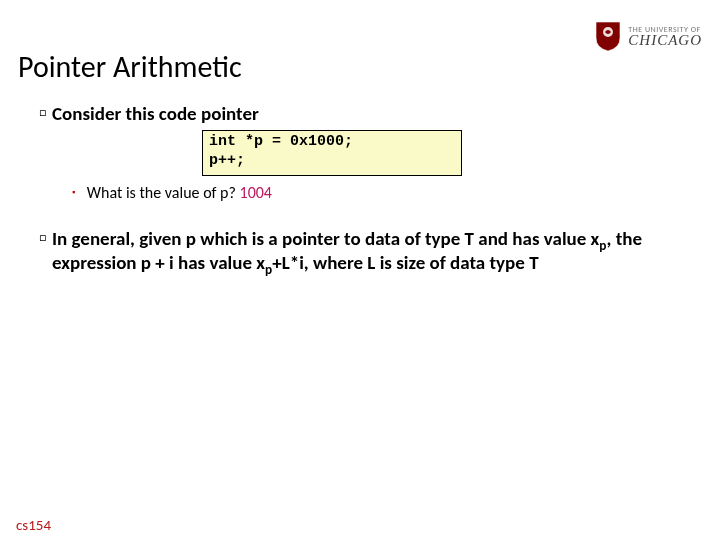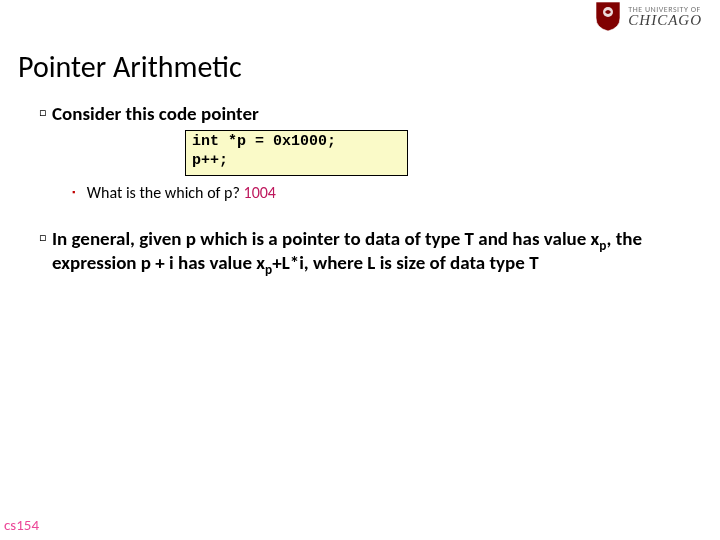--- a/index.html
+++ b/index.html
@@ -8,21 +8,21 @@
     width: 720px;
     height: 540px;
     background: #fff;
     font-family: Calibri, Arial, sans-serif;
     color: #000;
     position: relative;
     overflow: hidden;
   }
   .logo {
     position: absolute;
-    top: 0;
+    top: 20px;
     right: 18px;
     display: flex;
     align-items: center;
     justify-content: center;
   }
   .logo-text {
     margin-left: 6px;
     line-height: 1;
   }
   .logo-top {
@@ -58,23 +58,23 @@
     content: "\25A1";
     position: absolute;
     left: -3px;
     top: 3px;
     font-size: 12px;
     font-weight: normal;
   }
   .bullet1 span.text { margin-left: 10px; }
   .codebox {
     position: absolute;
-    left: 185px;
+    left: 202px;
     top: 130px;
-    width: 223px;
+    width: 260px;
     border: 1.2px solid #000;
     background: #fafac8;
     padding: 2px 6px 4px 6px;
     font-family: "Courier New", monospace;
     font-size: 15px;
     font-weight: 700;
     line-height: 1.25;
     white-space: pre;
     box-sizing: border-box;
   }
@@ -117,24 +117,24 @@
     display: block;
     margin-left: 10px;
   }
   sub {
     font-size: 0.7em;
     vertical-align: sub;
     line-height: 0;
   }
   .footer {
     position: absolute;
-    left: 4px;
+    left: 16px;
     bottom: 6px;
     font-size: 15px;
-    color: #ec4899;
+    color: #b91c1c;
   }
 </style>
 </head>
 <body>
 
 <div class="logo">
   <svg width="28" height="32" viewBox="0 0 28 32">
     <path d="M2 2 H26 V18 Q26 28 14 31 Q2 28 2 18 Z" fill="#800000"></path>
     <path d="M2 2 H26 V18 Q26 28 14 31 Q2 28 2 18 Z" fill="none" stroke="#fff" stroke-width="0.6"></path>
     <circle cx="14" cy="12" r="5" fill="#fff" opacity="0.85"></circle>
@@ -150,21 +150,21 @@
 
 <div class="bullet1">
   <span class="text">Consider this code pointer</span>
 </div>
 
 <div class="codebox">int *p = 0x1000;
 p++;</div>
 
 <div class="sub">
   <span class="sq">▪</span>
-  <span>What is the which of p? </span><span class="ans">1004</span>
+  <span>What is the value of p? </span><span class="ans">1004</span>
 </div>
 
 <div class="bullet2">
   <span class="text">
     <span>In general, given p which is a pointer to data of type T and has value x</span><sub>p</sub><span>, the expression p + i has value x</span><sub>p</sub><span>+L*i, where L is size of data type T</span>
   </span>
 </div>
 
 <div class="footer">cs154</div>
 

